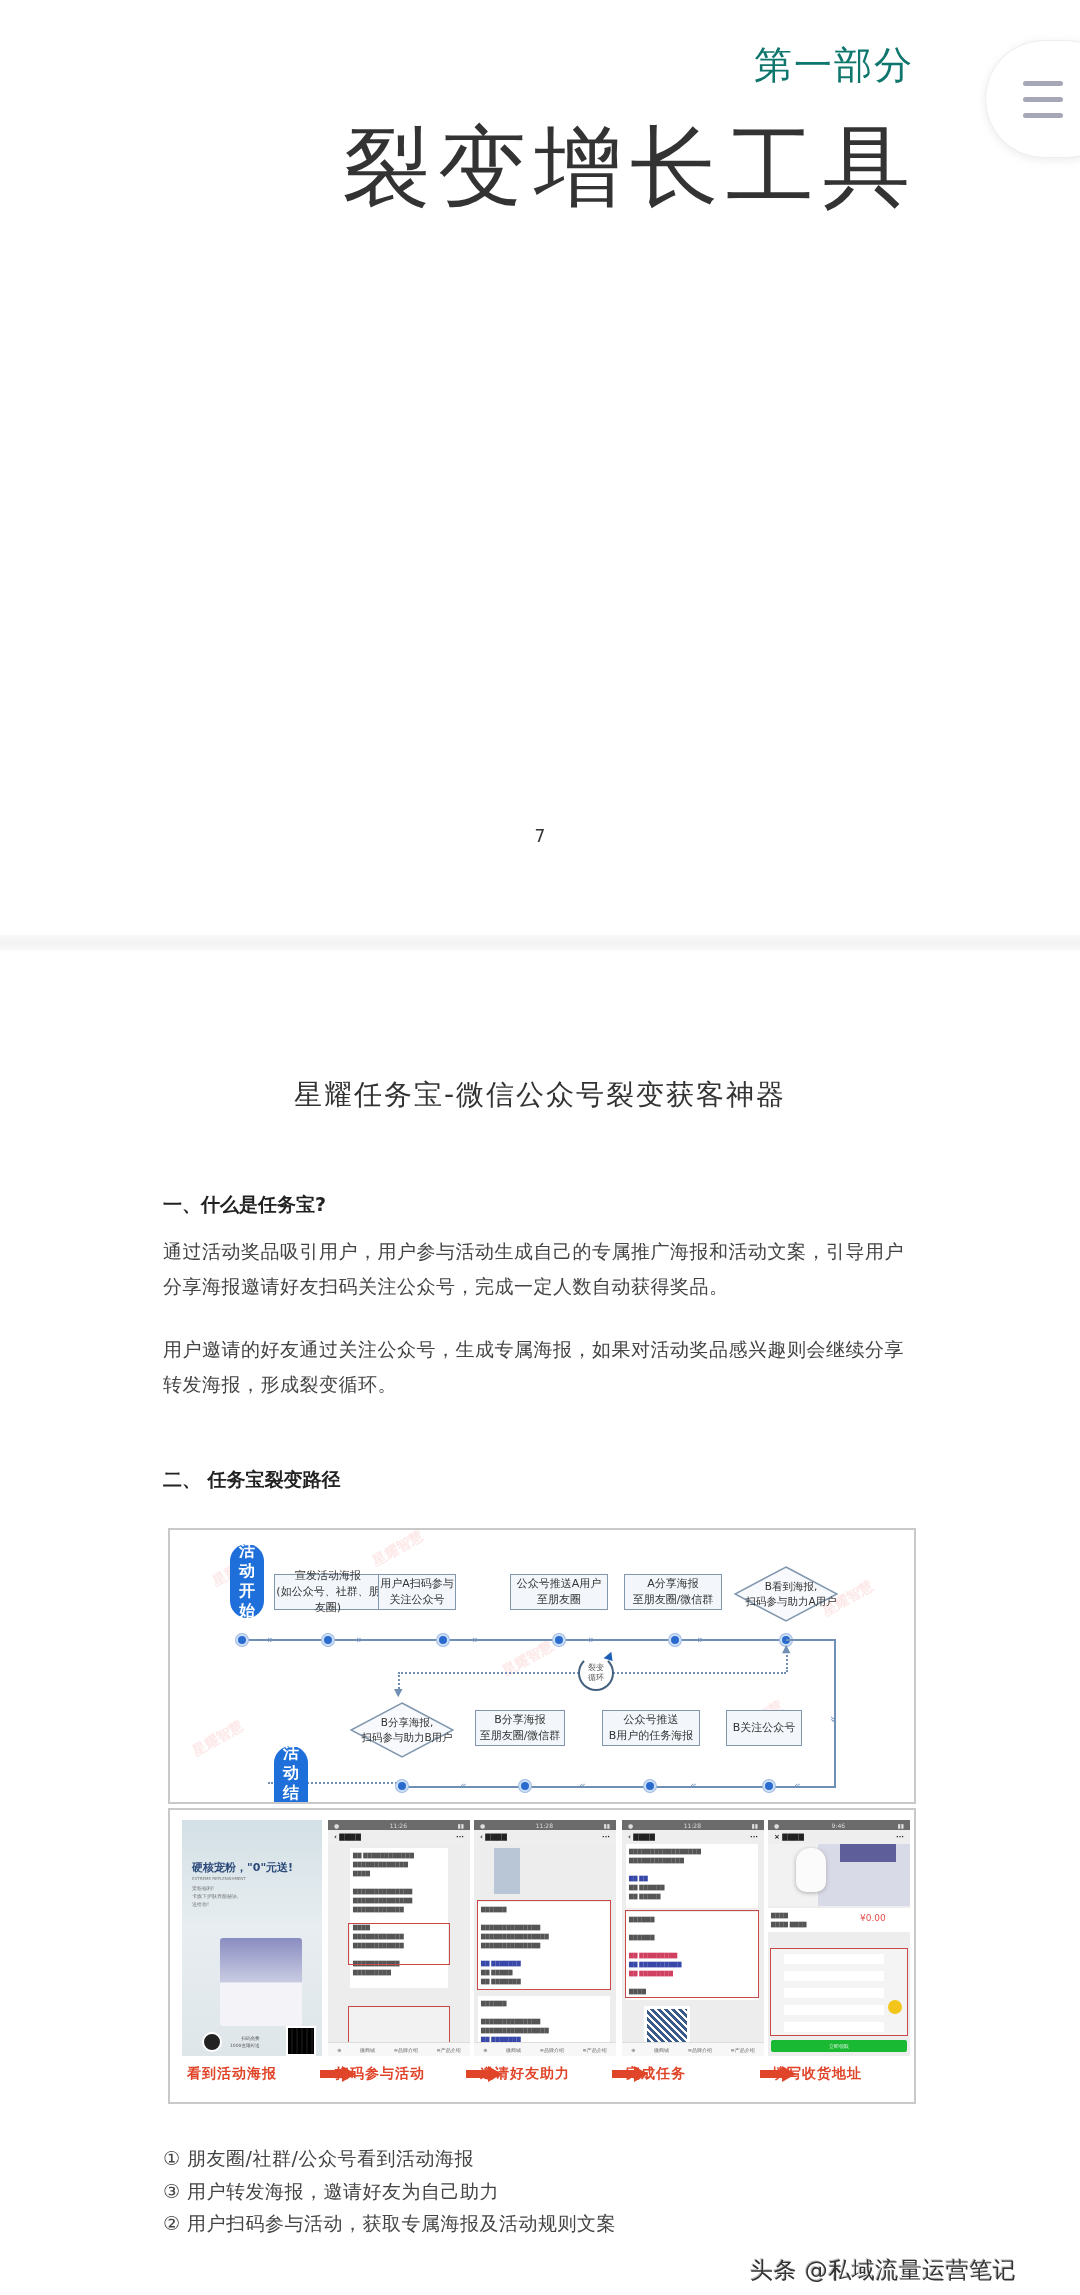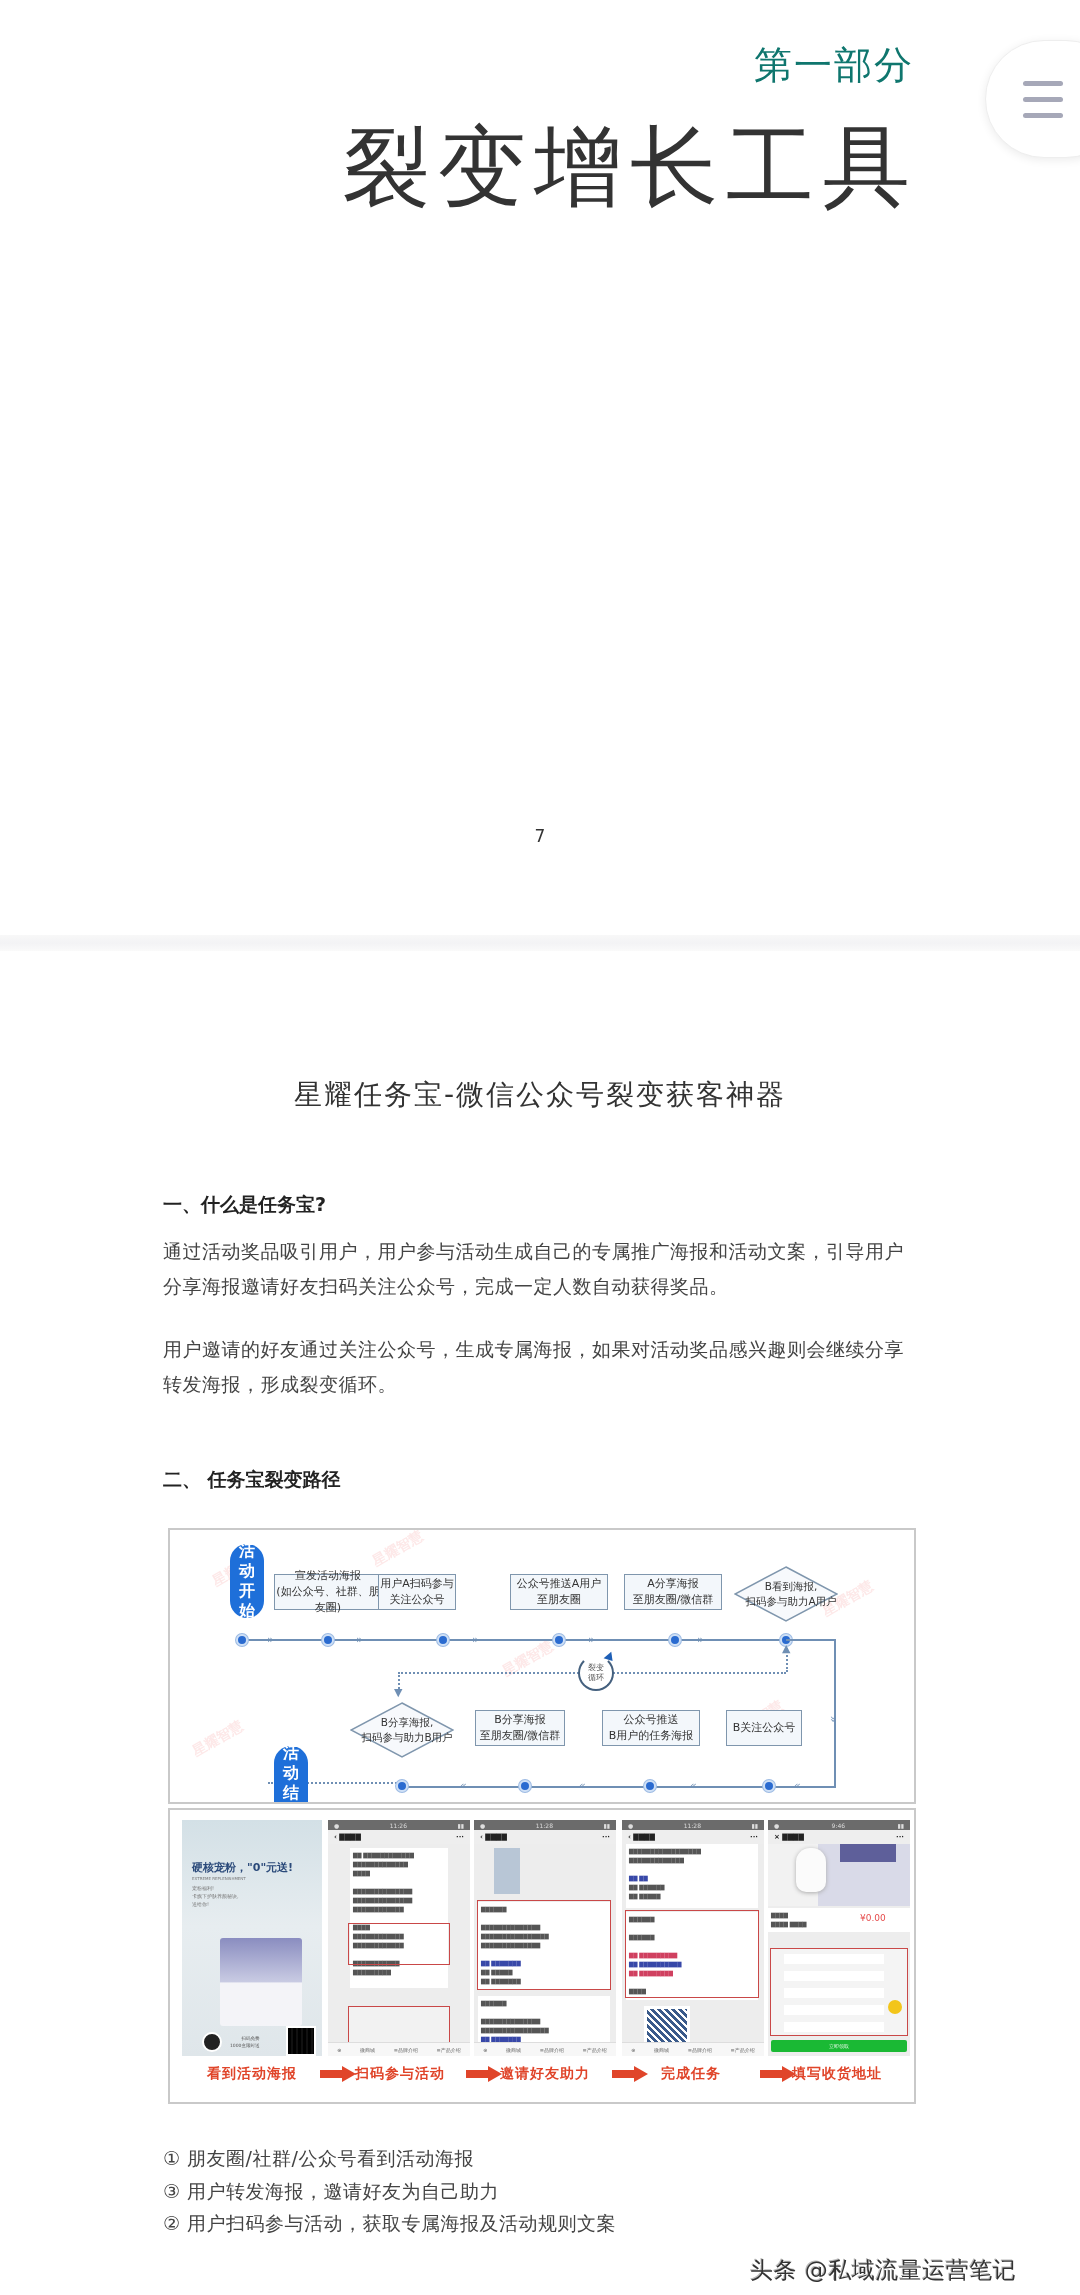--- a/index.html
+++ b/index.html
@@ -49,21 +49,21 @@
   .loop-arrow { position: absolute; width: 0; height: 0; border-left: 5px solid transparent; border-right: 5px solid transparent; border-top: 8px solid #1e5fb6; transform: rotate(-40deg); }
   .wm { position: absolute; color: rgba(240,80,80,0.13); font-size: 14px; font-weight: bold; transform: rotate(-30deg); }
 
   
   .phone { position: absolute; top: 10px; width: 142px; height: 236px; background: #ededed; overflow: hidden; }
   .status { height: 10px; background: #6b6b6b; color: #ddd; font-size: 6px; display: flex; justify-content: space-between; padding: 0 6px; align-items: center; }
   .navbar { height: 14px; background: #eee; font-size: 7px; color: #222; padding: 0 6px; display: flex; justify-content: space-between; align-items: center; font-weight: bold; }
   .msg { position: absolute; background: #fff; font-size: 5.5px; color: #555; line-height: 9px; padding: 3px; }
   .redbox { position: absolute; border: 1.5px solid #c94848; }
   .tabbar { position: absolute; left: 0; bottom: 0; width: 100%; height: 14px; background: #f7f7f7; font-size: 5px; color: #666; display: flex; justify-content: space-around; align-items: center; border-top: 1px solid #ddd; }
-  .step-label { position: absolute; top: 255px; font-size: 14px; font-weight: bold; color: #e0452a; width: 130px; text-align: center; letter-spacing: 1px; }
+  .step-label { position: absolute; top: 255px; font-size: 14px; font-weight: bold; color: #e0452a; width: 130px; text-align: left; letter-spacing: 1px; }
   .step-arrow { position: absolute; top: 256px; width: 36px; height: 16px; }
 
   .poster { position: absolute; left: 12px; top: 10px; width: 140px; height: 236px;
     background: linear-gradient(180deg, #d3e0e6 0%, #e7edf0 45%, #dfe6ea 100%); overflow: hidden; }
   .poster-title { position: absolute; left: 10px; top: 40px; font-size: 11px; color: #2b4a7a; font-weight: bold; }
   .poster-sub { position: absolute; left: 10px; top: 56px; font-size: 4px; color: #777; }
   .poster-lines { position: absolute; left: 10px; top: 64px; font-size: 5px; color: #777; line-height: 8px; }
   .poster-box { position: absolute; left: 38px; top: 118px; width: 82px; height: 88px; background: linear-gradient(#8a8dc0, #c9cbe3 50%, #f4f4f8 51%); border-radius: 3px; }
   .poster-avatar { position: absolute; left: 20px; top: 212px; width: 20px; height: 20px; border-radius: 50%; background: #222; border: 2px solid #fff; }
   .poster-qr { position: absolute; left: 106px; top: 208px; width: 26px; height: 26px;

